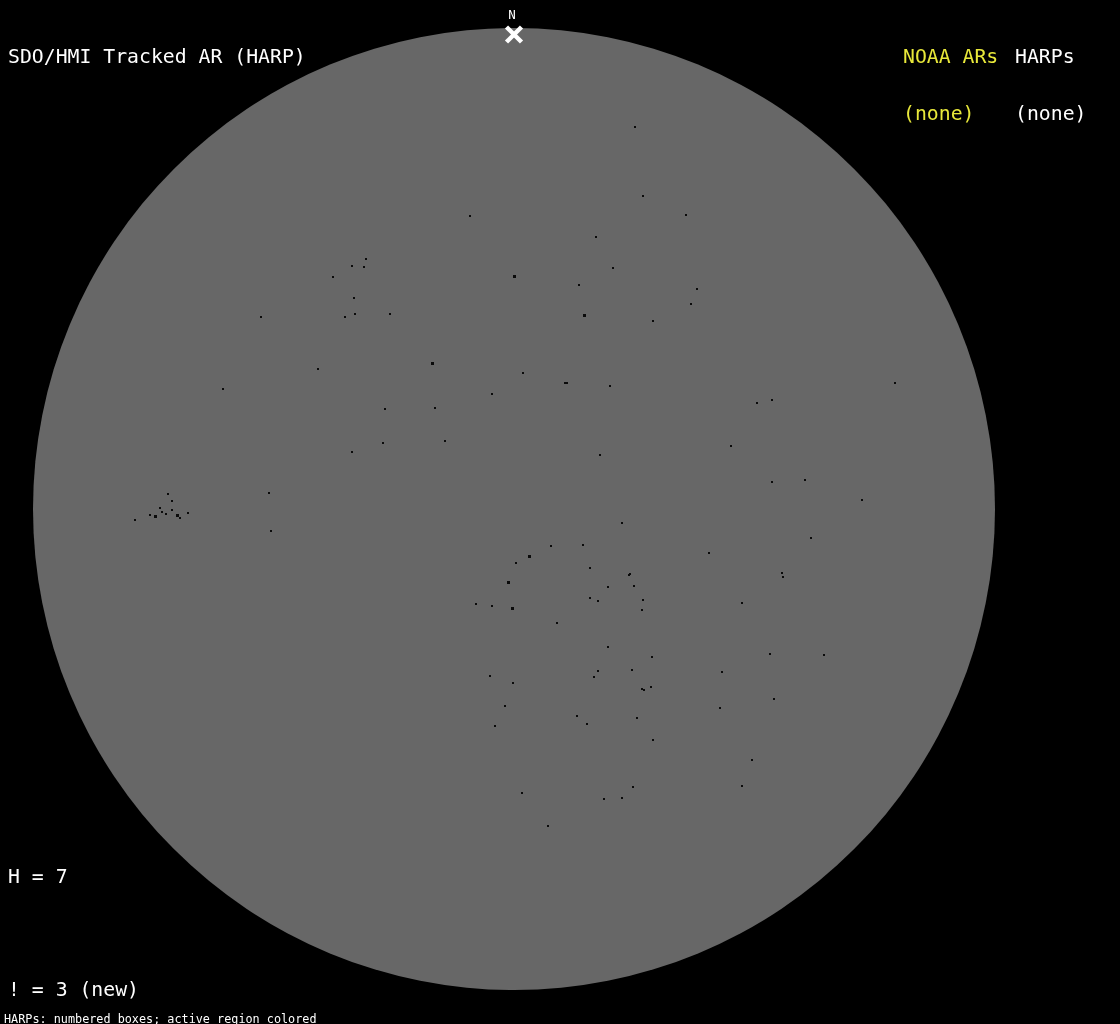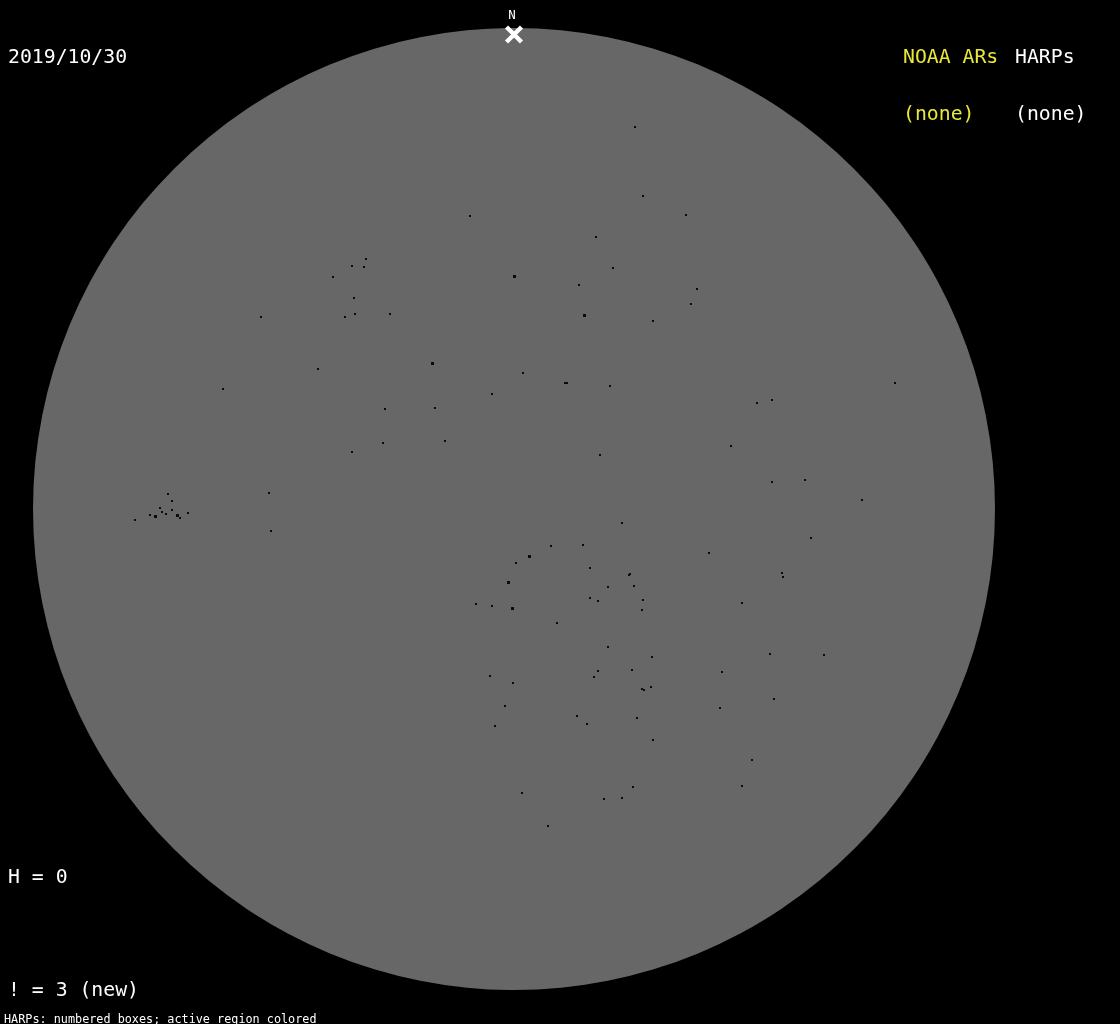--- a/index.html
+++ b/index.html
@@ -192,41 +192,41 @@
       <div class="speckle" style="left: 504px; top: 705px; width: 2px; height: 2px;"></div>
       <div class="speckle" style="left: 576px; top: 715px; width: 2px; height: 2px;"></div>
       <div class="speckle" style="left: 494px; top: 725px; width: 2px; height: 2px;"></div>
       <div class="speckle" style="left: 586px; top: 723px; width: 2px; height: 2px;"></div>
       <div class="speckle" style="left: 521px; top: 792px; width: 2px; height: 2px;"></div>
       <div class="speckle" style="left: 603px; top: 798px; width: 2px; height: 2px;"></div>
       <div class="speckle" style="left: 547px; top: 825px; width: 2px; height: 2px;"></div>
     </div>
 
   <div class="title-block">
-    <div>2019/10/30</div>
+    <div>SDO/HMI Tracked AR (HARP)</div>
   </div>
 
   <div class="right-col noaa-block">
     <div>NOAA ARs</div>
     <div>(none)</div>
   </div>
 
   <div class="right-col harps-block">
     <div>HARPs</div>
     <div>(none)</div>
   </div>
 
   <div class="north-label">N</div>
   <svg class="north-marker" width="20" height="19" viewBox="0 0 20 19">
     <line x1="2.5" y1="2" x2="17.5" y2="17" stroke="#ffffff" stroke-width="4.4"></line>
     <line x1="17.5" y1="2" x2="2.5" y2="17" stroke="#ffffff" stroke-width="4.4"></line>
   </svg>
 
   <div class="legend-block">
-    <div>H = 0</div>
+    <div>H = 7</div>
     <div class="legend-items">
       <div class="legend-line">! = 3 (new)</div>
       
       
       
       
       
     </div>
   </div>
 

